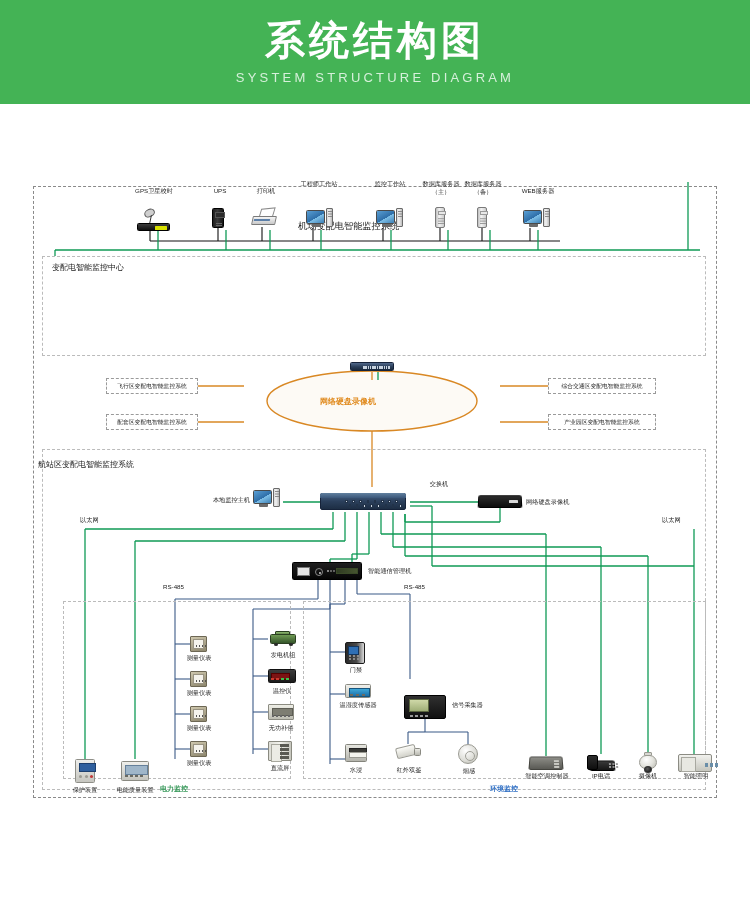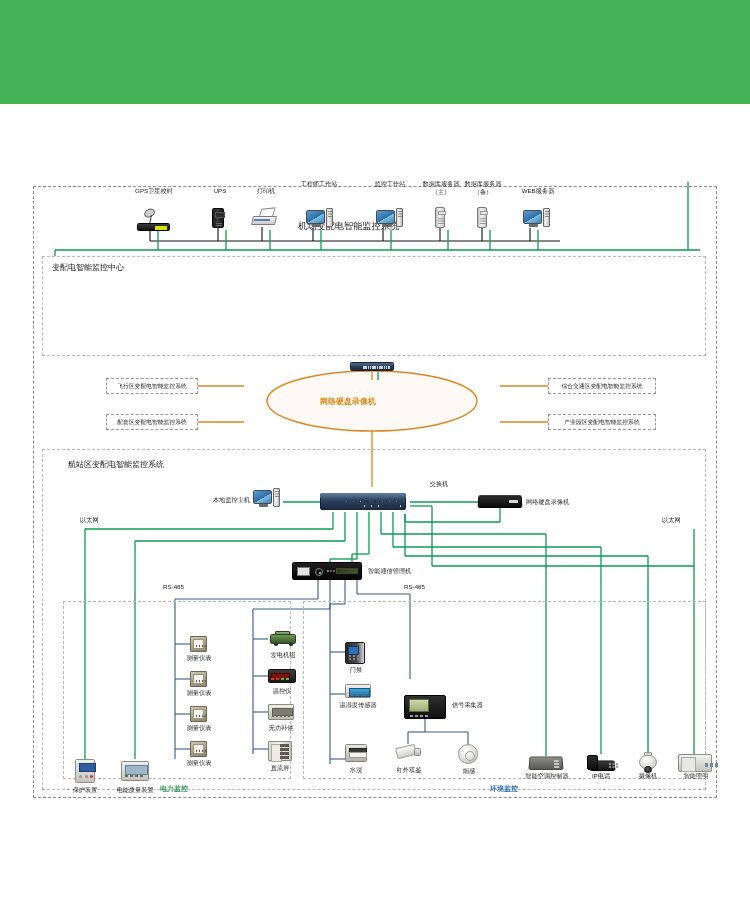--- a/index.html
+++ b/index.html
@@ -563,20 +563,22 @@
     width:3px; height:4px; background:#6a8ea8;
     box-shadow:5px 0 0 #6a8ea8, 10px 0 0 #6a8ea8;
   }
 
   
 </style>
 </head>
 <body>
 
 <div class="header">
+  <div class="header-title">系统结构图</div>
+  <div class="header-sub">SYSTEM STRUCTURE DIAGRAM</div>
 </div>
 
 <div class="diagram">
 
   <svg class="svg-layer" viewBox="0 0 750 807">
     <g stroke="#111111" stroke-width="1.1" fill="none">
 
       <line x1="150" y1="125" x2="150" y2="137"></line>
       <line x1="218" y1="123" x2="218" y2="137"></line>
       <line x1="262" y1="123" x2="262" y2="137"></line>
@@ -812,21 +814,21 @@
   </div>
 
   <div class="ring-text" style="left:320px; top:292px;">网络硬盘录像机</div>
 
   <div class="ring-label-box" style="left:106px; top:274px; width:92px; height:16px;">飞行区变配电智能监控系统</div>
   <div class="ring-label-box" style="left:106px; top:310px; width:92px; height:16px;">配套区变配电智能监控系统</div>
   <div class="ring-label-box" style="left:548px; top:274px; width:108px; height:16px;">综合交通区变配电智能监控系统</div>
   <div class="ring-label-box" style="left:548px; top:310px; width:108px; height:16px;">产业园区变配电智能监控系统</div>
 
   <div class="dash-box thin" style="left:42px; top:345px; width:664px; height:341px;"></div>
-  <div class="sect-title" style="left:68px; top:355px;">航站区变配电智能监控系统</div>
+  <div class="sect-title" style="left:38px; top:355px;">航站区变配电智能监控系统</div>
 
   <div class="node" style="left:253px; top:384px; width:30px;">
     <div class="ico" style="left:0; top:0; width:28px; height:21px;">
       <div class="pc-mon"></div>
         <div class="pc-tower"></div>
     </div>
   </div>
   <div class="lbl" style="left:188px; top:392px; width:62px; text-align:right;">本地监控主机</div>
 
   <div class="node" style="left:320px; top:389px;">

